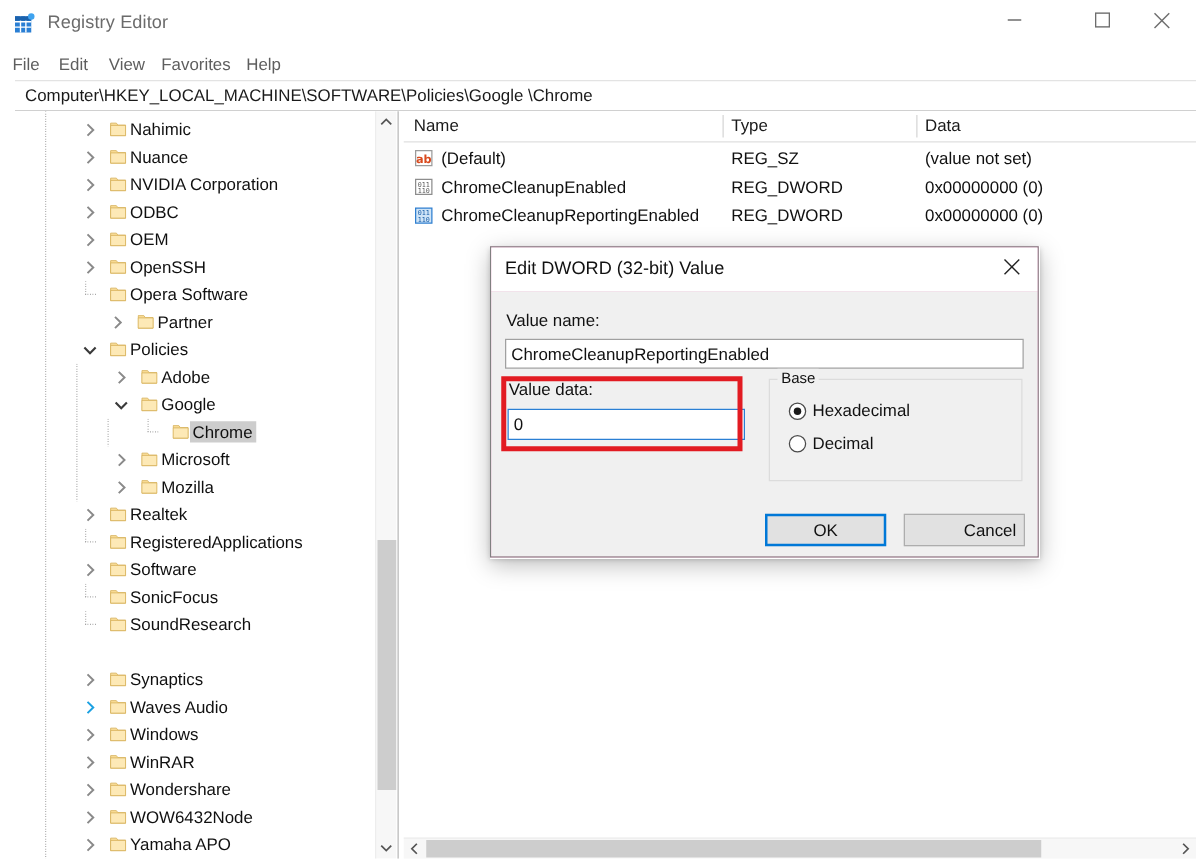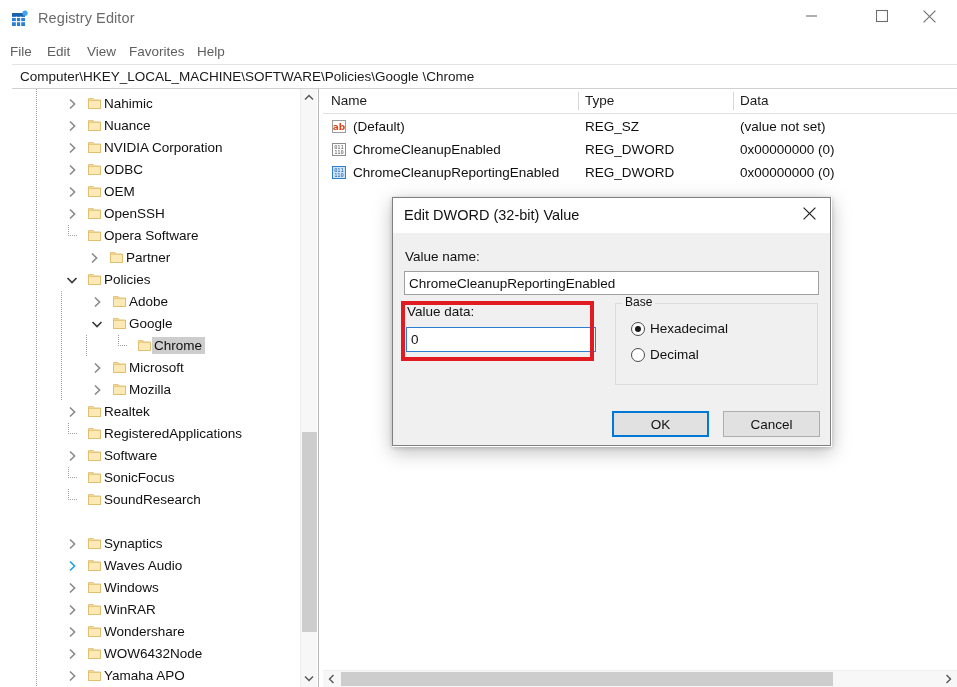--- a/index.html
+++ b/index.html
@@ -391,20 +391,21 @@
     cursor: default;
     box-sizing: border-box;
   }
   #btn-ok {
     left: 219px; top: 178px;
     border: 2px solid #0078d7;
   }
   #btn-cancel {
     left: 330px; top: 178px;
     border: 1px solid #adadad;
+    text-align: right;
   }
 </style>
 </head>
 <body>
 
 <div id="app-window">
 
   <div id="titlebar">
     <span id="app-icon">
       <svg width="18" height="18" viewBox="0 0 18 18">

